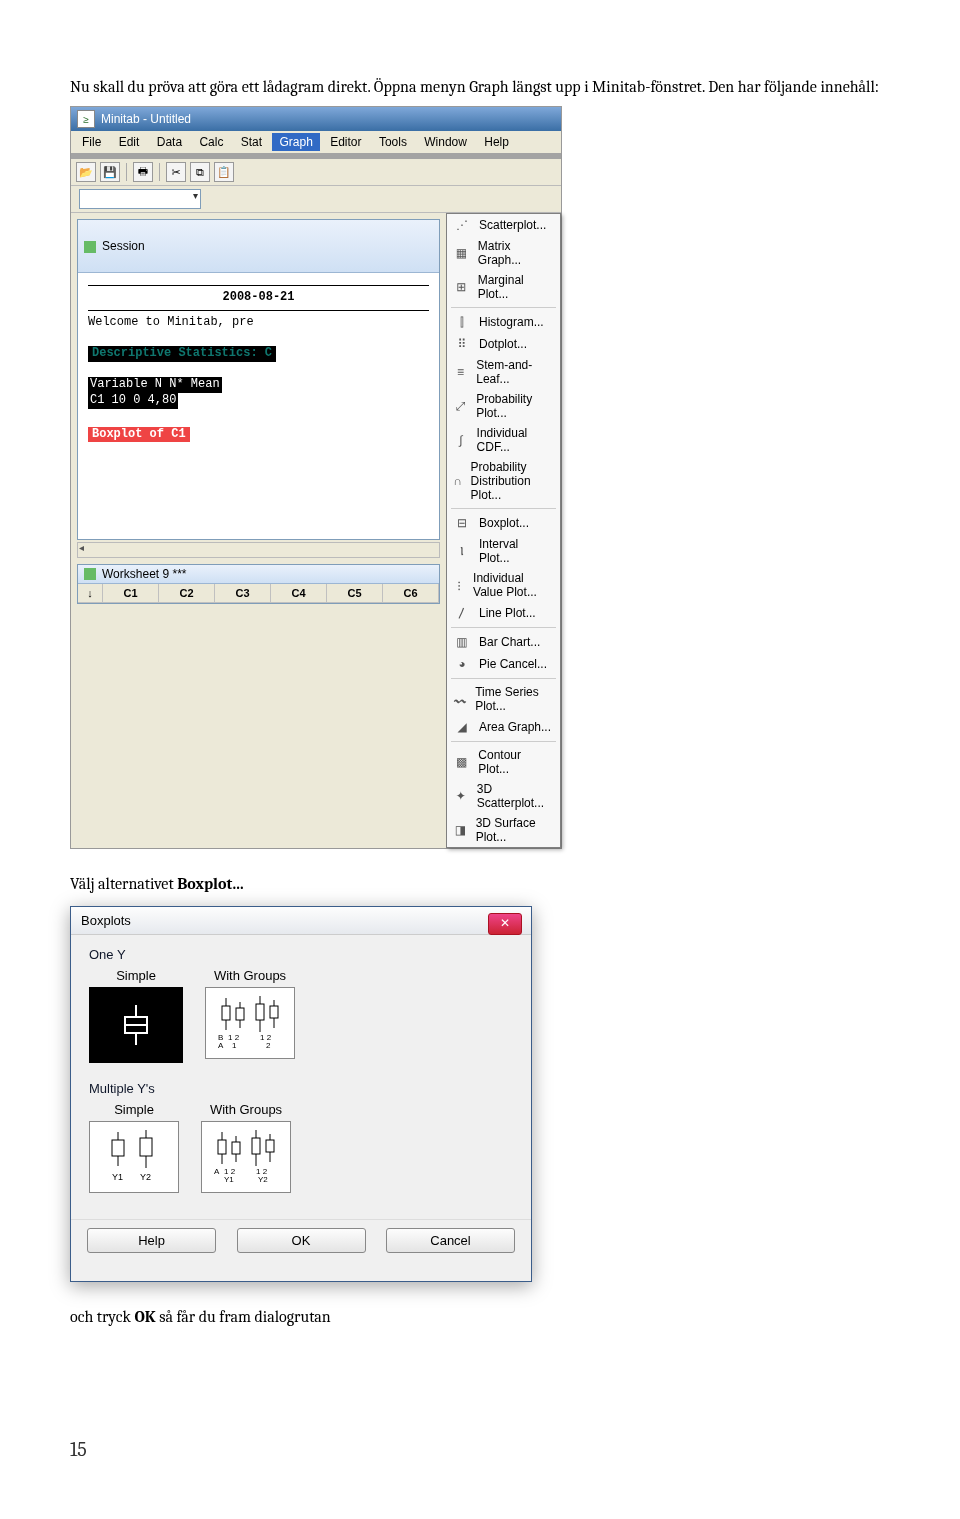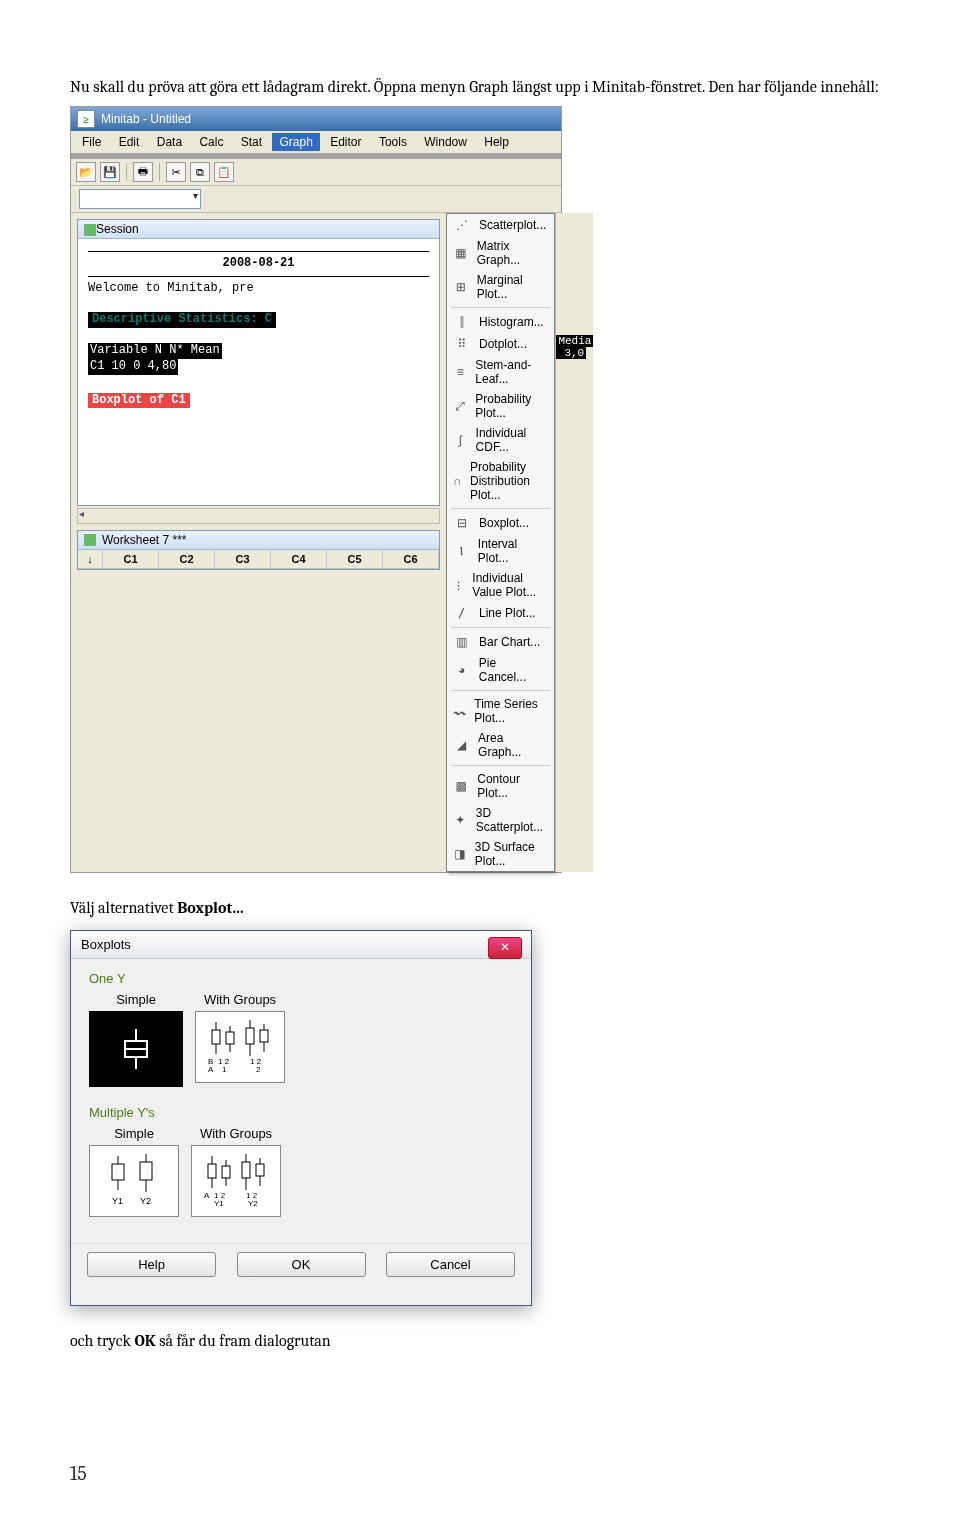--- a/index.html
+++ b/index.html
@@ -11,21 +11,21 @@
 .menubar span{padding:2px 7px;display:inline-block}
 .menubar .active{background:#316ac5;color:#fff}
 .toolbar{background:#ece9d8;padding:3px 5px;border-bottom:1px solid #bbb;display:flex;gap:4px;align-items:center}
 .toolbar .tbtn{width:18px;height:18px;border:1px solid #999;background:#f4f4f4;display:flex;align-items:center;justify-content:center;font-size:11px}
 .toolbar .sep{width:1px;height:18px;background:#aaa;margin:0 2px}
 .toolbar .combo{width:120px;height:18px;border:1px solid #7f9db9;background:#fff;position:relative;margin-left:3px}
 .toolbar .combo::after{content:"▾";position:absolute;right:2px;top:0;font-size:10px;color:#333}
 .mainarea{display:flex;background:#ece9d8}
 .leftpane{flex:1;background:#ece9d8;position:relative}
 .session{margin:6px 6px 0 6px;border:1px solid #7f9db9;background:#fff}
-.session-title{background:linear-gradient(#eaf1fb,#cfe0f4);padding:2px 6px;border-bottom:1px solid #9cb6d3;display:flex;align-items:flex-end;gap:0}
+.session-title{background:linear-gradient(#eaf1fb,#cfe0f4);padding:19px 6px;border-bottom:1px solid #9cb6d3;display:flex;align-items:flex-end;gap:6px}
 .sgreen{width:12px;height:12px;background:#6b6}
 .session-body{padding:8px 10px;font-family:"Courier New",monospace;font-size:12px;line-height:1.3;min-height:250px}
 .session-body .hr{border-top:1px solid #000;margin:4px 0}
 .dsline{background:#000;color:#0f766e;display:inline-block;padding:0 4px;font-weight:bold}
 .rev{background:#000;color:#fff;display:inline-block;padding:0 2px}
 .session-body .boxp{background:#ef4444;color:#fff;display:inline-block;padding:0 4px;font-weight:bold;margin-top:18px}
 .scroll-left{height:14px;margin:2px 6px 6px 6px;background:#ece9d8;border:1px solid #bbb;position:relative}
 .scroll-left::before{content:"◂";position:absolute;left:1px;top:-1px;font-size:10px;color:#555}
 .worksheet{margin:0 6px 4px 6px;border:1px solid #7f9db9;background:#fff}
 .ws-title{background:linear-gradient(#eaf1fb,#cfe0f4);padding:2px 6px;border-bottom:1px solid #9cb6d3;display:flex;align-items:center;gap:6px}
@@ -36,22 +36,22 @@
 .dropdown .ditem{padding:3px 8px 3px 6px;display:flex;align-items:center;gap:8px;font-size:12px}
 .dropdown .dicon{width:18px;height:16px;display:flex;align-items:center;justify-content:center;font-size:12px;color:#555}
 .dropdown .dsep{border-top:1px solid #ccc;margin:3px 4px}
 .rightstub{width:46px;background:#ece9d8;border-left:1px solid #bbb;font-family:"Courier New",monospace;font-size:11px;padding-top:122px}
 .rightstub .rev{display:inline-block}
 .mid-text{margin:20px 0 10px}
 .dialog{border:1px solid #3b5d8a;background:#f0f0f0;font-family:"Segoe UI",Tahoma,sans-serif;font-size:13px;width:460px;box-shadow:0 4px 18px rgba(0,0,0,0.35);margin-bottom:24px;padding-bottom:24px}
 .dlg-title{background:linear-gradient(#fdfdfd,#e6e9ee);padding:6px 10px;border-bottom:1px solid #ccc;position:relative}
 .dlg-close{position:absolute;right:9px;top:6px;width:32px;height:20px;background:linear-gradient(#e48,#c23);border:1px solid #a12;border-radius:3px;color:#fff;text-align:center;font-size:12px;line-height:18px}
 .dlg-body{padding:12px 18px 8px}
-.dlg-section{color:#4d7c0f;margin-bottom:6px}
-.dlg-row{display:flex;gap:12px;margin-bottom:18px}
+.dlg-section{color:#0f172a;margin-bottom:6px}
+.dlg-row{display:flex;gap:22px;margin-bottom:18px}
 .dlg-col{text-align:center}
 .dlg-col .lbl{font-size:13px;margin-bottom:4px}
 .thumb{width:88px;height:70px;background:#fff;border:1px solid #888;position:relative;display:flex;align-items:center;justify-content:center}
 .thumb.selected{background:#000;border:3px solid #000}
 .thumb svg{display:block}
 .dlg-btns{display:flex;justify-content:space-between;padding:8px 16px 4px;border-top:1px solid #ddd}
 .dlg-btn{min-width:95px;padding:4px 16px;background:linear-gradient(#fdfdfd,#e4e4e4);border:1px solid #888;border-radius:3px;text-align:center;font-size:13px}
 .page-num{text-align:left;font-size:20px;margin-top:110px;color:#333}
 </style>
 </head>
@@ -108,21 +108,21 @@
           <span class="rev">Variable   N  N*  Mean</span><br>
           <span class="rev">C1        10   0  4,80</span>
           <br>
           <span class="boxp">Boxplot of C1</span>
         </div>
       </div>
       <div class="scroll-left"></div>
       <div class="worksheet">
         <div class="ws-title">
           <span class="sgreen"></span>
-          <span>Worksheet 7 ***</span>
+          <span>Worksheet 9 ***</span>
         </div>
         <div class="ws-grid">
           <div class="cell arrowcell">↓</div>
           <div class="cell">C1</div>
           <div class="cell">C2</div>
           <div class="cell">C3</div>
           <div class="cell">C4</div>
           <div class="cell">C5</div>
           <div class="cell">C6</div>
         </div>
@@ -210,24 +210,20 @@
         <div class="ditem">
           <span class="dicon">✦</span>
           <span>3D Scatterplot...</span>
         </div>
         <div class="ditem">
           <span class="dicon">◨</span>
           <span>3D Surface Plot...</span>
         </div>
       </div>
 
-    <div class="rightstub">
-      <span class="rev">Media</span><br>
-      <span class="rev" style="padding-left:8px">3,0</span>
-    </div>
   </div>
 </div>
 
 <p class="body-text mid-text">Välj alternativet <b>Boxplot...</b></p>
 
 <div class="dialog">
   <div class="dlg-title">
     <span>Boxplots</span>
     <span class="dlg-close">✕</span>
   </div>

